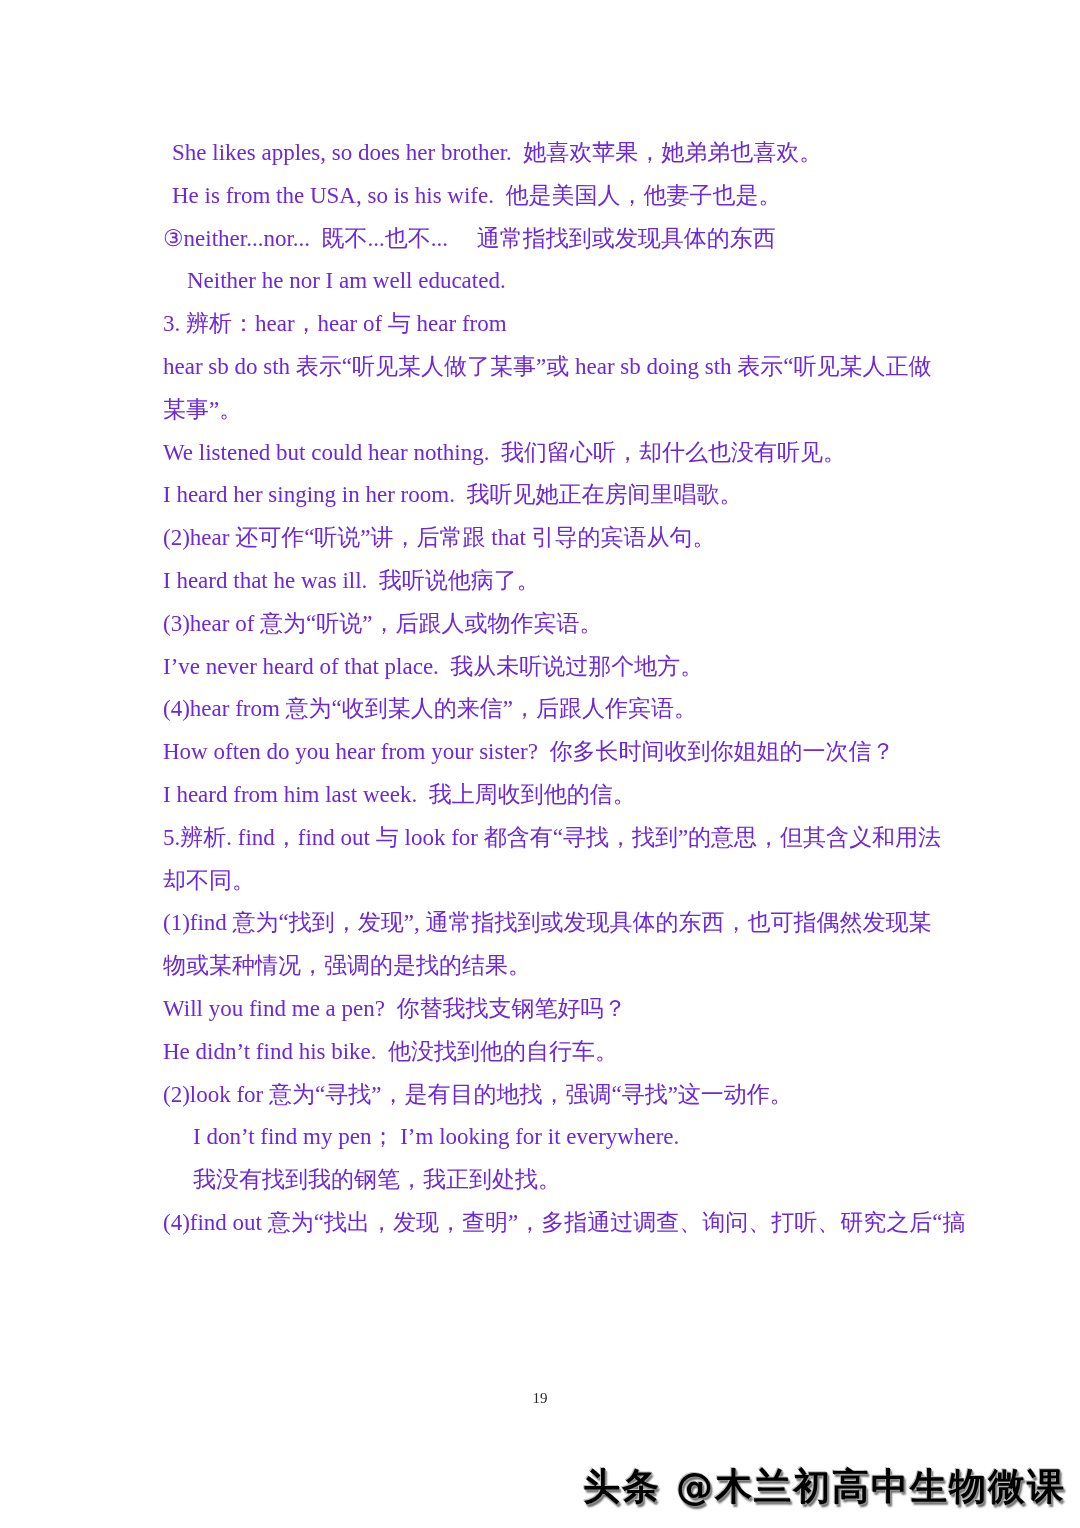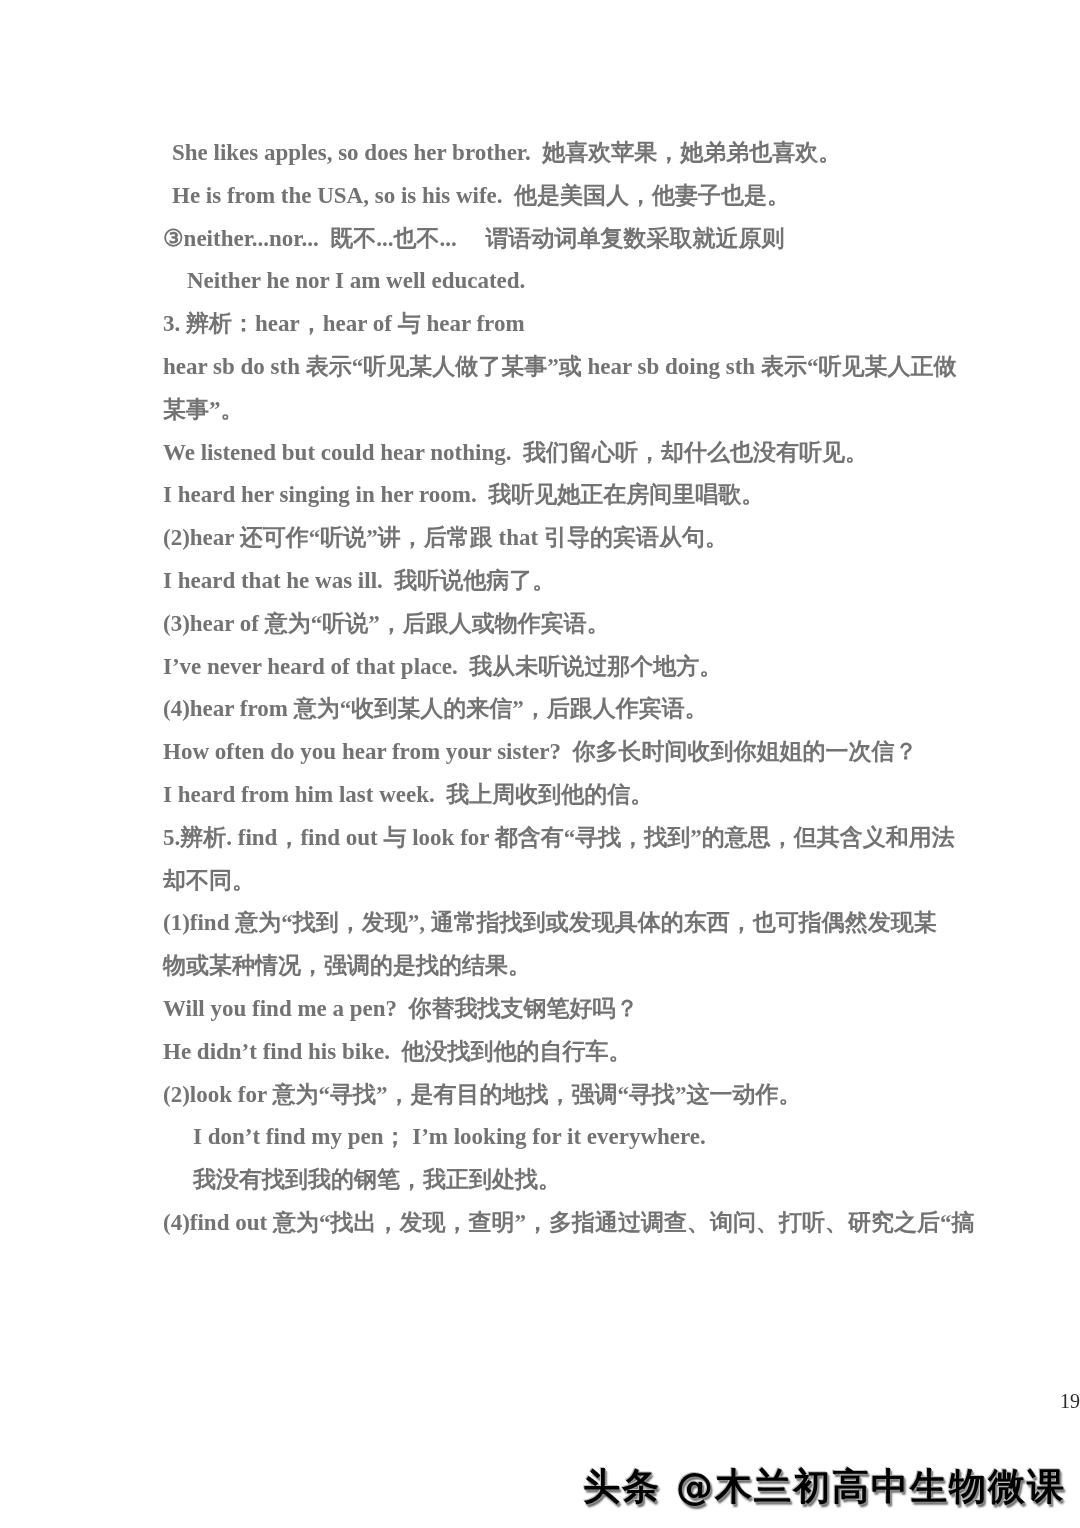--- a/index.html
+++ b/index.html
@@ -15,32 +15,31 @@
   .content{
     position:absolute;
     left:163px;top:132px;
     width:790px;
   }
   .line{
     height:42.8px;
     line-height:42.8px;
     font-size:23px;
     white-space:pre;
-    color:#737373;
-    font-weight:bold;
+    color:#6d28d9;
   }
   .ind1{padding-left:9px;}
   .ind2{padding-left:24px;}
   .ind3{padding-left:30px;}
   .page-number{
     position:absolute;
     top:1390px;left:0;
     width:100%;
-    text-align:right;
-    font-size:20px;
+    text-align:center;
+    font-size:15px;
     color:#2a2a2a;
   }
   .watermark{
     position:absolute;
     top:1462px;right:14px;
     font-family:"DejaVu Sans","Liberation Sans",sans-serif;
     font-weight:bold;
     font-size:37px;
     letter-spacing:2px;
     color:#000000;
@@ -51,21 +50,21 @@
     white-space:pre;
   }
 </style>
 </head>
 <body>
 
 <div class="page">
   <div class="content">
     <div class="line ind1">She likes apples, so does her brother.  她喜欢苹果，她弟弟也喜欢。</div>
     <div class="line ind1">He is from the USA, so is his wife.  他是美国人，他妻子也是。</div>
-    <div class="line">③neither...nor...  既不...也不...     谓语动词单复数采取就近原则</div>
+    <div class="line">③neither...nor...  既不...也不...     通常指找到或发现具体的东西</div>
     <div class="line ind2">Neither he nor I am well educated.</div>
     <div class="line">3. 辨析：hear，hear of 与 hear from</div>
     <div class="line">hear sb do sth 表示“听见某人做了某事”或 hear sb doing sth 表示“听见某人正做</div>
     <div class="line">某事”。</div>
     <div class="line">We listened but could hear nothing.  我们留心听，却什么也没有听见。</div>
     <div class="line">I heard her singing in her room.  我听见她正在房间里唱歌。</div>
     <div class="line">(2)hear 还可作“听说”讲，后常跟 that 引导的宾语从句。</div>
     <div class="line">I heard that he was ill.  我听说他病了。</div>
     <div class="line">(3)hear of 意为“听说”，后跟人或物作宾语。</div>
     <div class="line">I’ve never heard of that place.  我从未听说过那个地方。</div>

